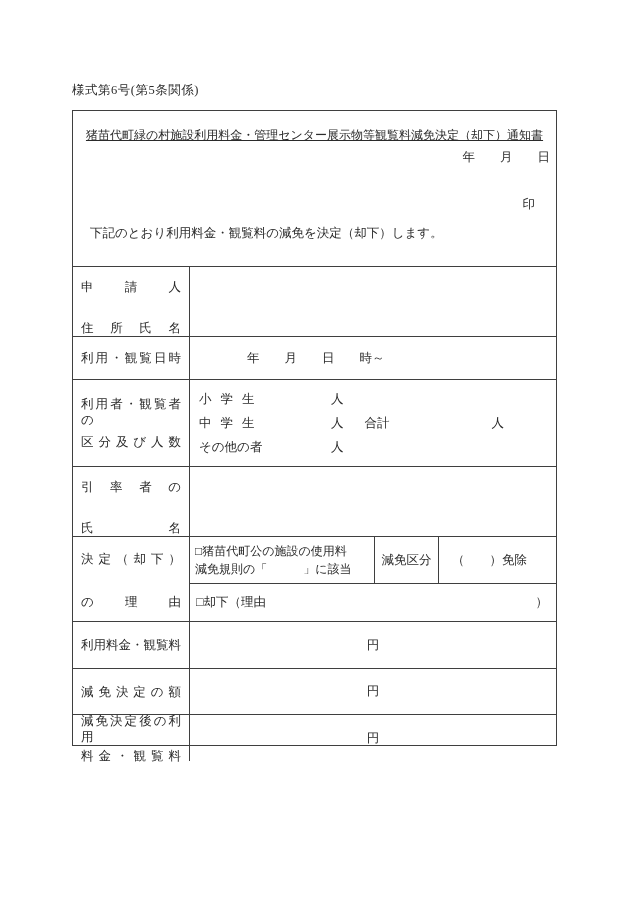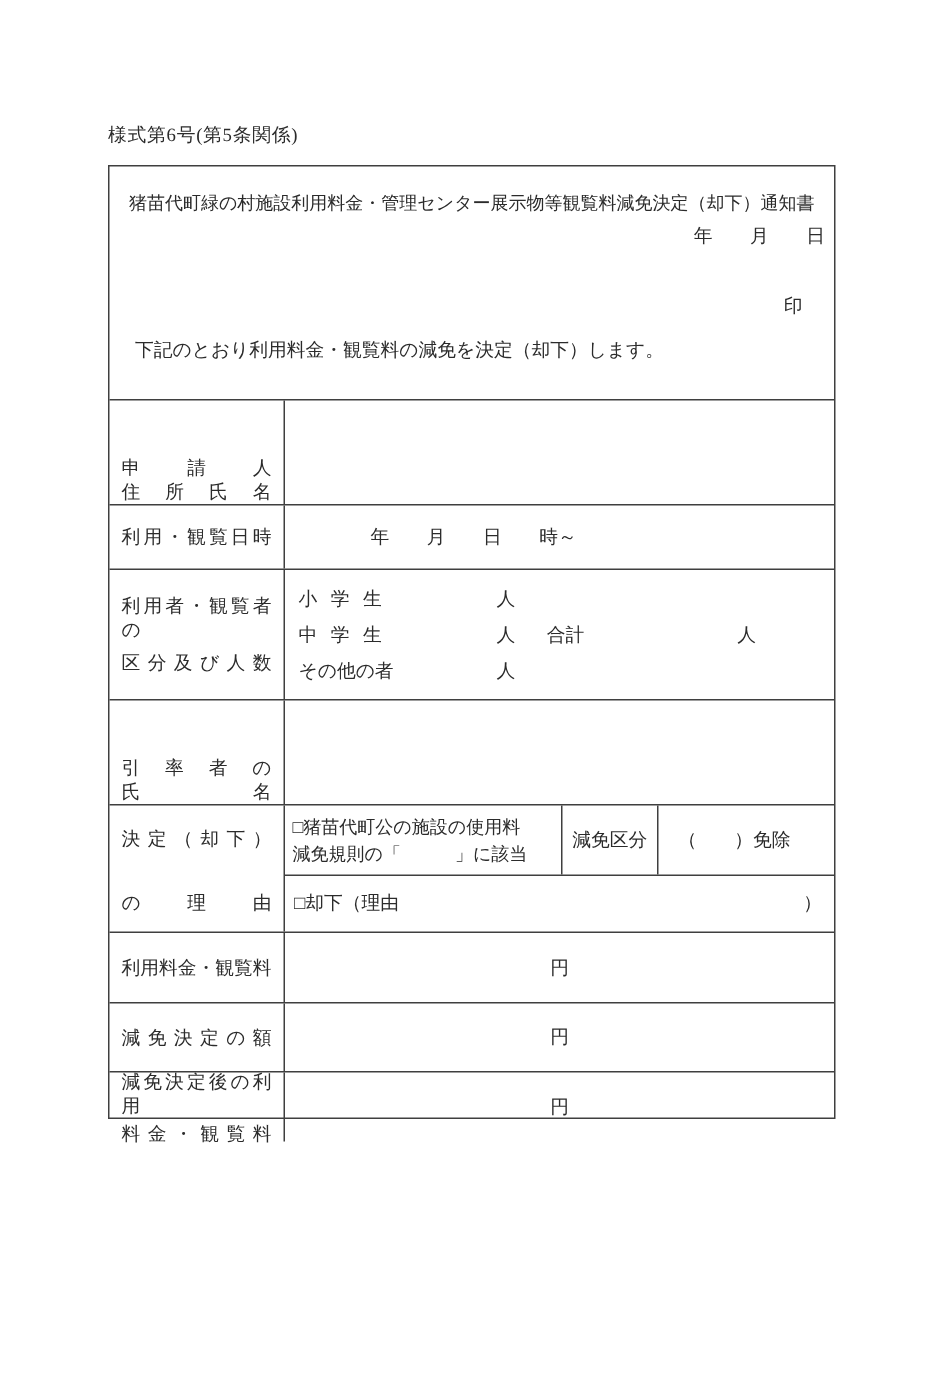--- a/index.html
+++ b/index.html
@@ -18,39 +18,39 @@
 
   .form-box {
     position:absolute; left:72px; top:110px;
     width:485px; height:636px;
     border:1px solid #3f3f3f;
     font-size:12.5px;
   }
 
   
   .header-sec { height:139px; border-bottom:1px solid #3f3f3f; }
-  .title { margin-top:17px; text-align:center; font-size:12px; line-height:15px; white-space:nowrap; }
+  .title { margin-top:17px; text-align:center; font-size:12px; line-height:15px; white-space:nowrap;text-decoration:underline; }
   .date-line { margin-top:7px; text-align:right; padding-right:6px; line-height:15px; }
   .seal { margin-top:32px; text-align:right; padding-right:21px; line-height:15px; }
   .declaration { margin-top:14px; padding-left:17px; line-height:15px; }
 
   
   .trow { display:flex; border-bottom:1px solid #3f3f3f; }
   .trow:last-child { border-bottom:none; }
   .r1 { height:70px; } .r2 { height:43px; } .r3 { height:87px; } .r4 { height:70px; }
   .r5 { height:85px; } .r6 { height:47px; } .r7 { height:46px; } .r8 { height:46px; }
 
   .lbl {
     width:117px; flex:0 0 117px;
     border-right:1px solid #3f3f3f;
     padding:0 8px; display:flex; flex-direction:column;
     font-size:12.5px; line-height:16px;
   }
   .jl { text-align:justify; text-align-last:justify; }
-  .lbl-2hi   { justify-content:flex-end; padding-top:12px; }
+  .lbl-2hi   { justify-content:space-between; padding-top:12px; }
   .lbl-1     { justify-content:center; }
   .lbl-2mid  { justify-content:center; row-gap:6px; }
   .lbl-2wide { justify-content:flex-start; padding-top:14px; row-gap:27px; }
   .lbl-2tight{ justify-content:center; row-gap:3px; }
 
   .cell { flex:1; display:flex; align-items:center; }
   .cell-center { justify-content:center; }
   .cell-date { padding-left:57px; }
 
   

